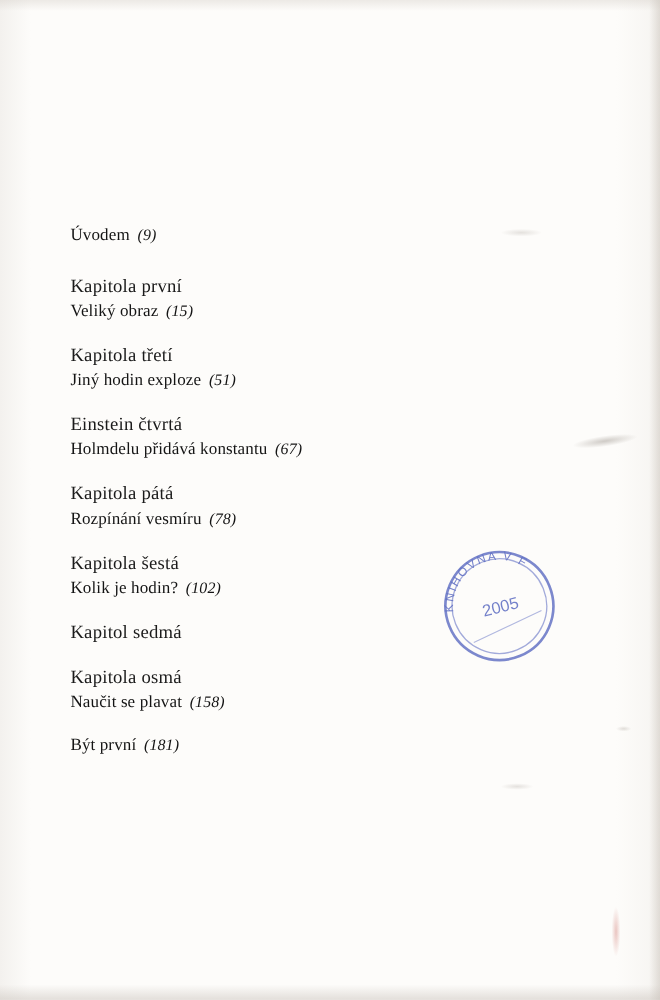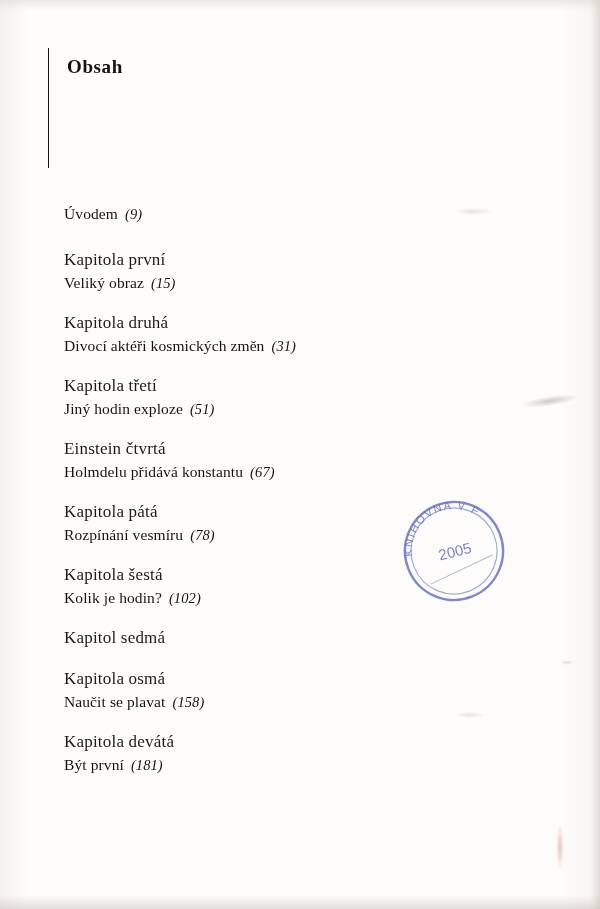--- a/index.html
+++ b/index.html
@@ -169,45 +169,36 @@
 </head>
 <body>
 
 <div class="page"></div>
 <div class="edge-top"></div>
 <div class="edge-right"></div>
 <div class="edge-bottom"></div>
 
 <div class="content">
 
-  <div class="title-block">
-    <div class="title">Obsah</div>
-  </div>
 
   <div class="toc">
 
     <div class="toc-entry intro">
       <div class="entry-line">
         <span class="entry-title">Úvodem</span><span class="entry-page">(9)</span>
       </div>
     </div>
 
     <div class="toc-entry">
       <div class="chapter-label">Kapitola první</div>
       <div class="entry-line">
         <span class="entry-title">Veliký obraz</span><span class="entry-page">(15)</span>
       </div>
     </div>
 
-    <div class="toc-entry">
-      <div class="chapter-label">Kapitola druhá</div>
-      <div class="entry-line">
-        <span class="entry-title">Divocí aktéři kosmických změn</span><span class="entry-page">(31)</span>
-      </div>
-    </div>
 
     <div class="toc-entry">
       <div class="chapter-label">Kapitola třetí</div>
       <div class="entry-line">
         <span class="entry-title">Jiný hodin exploze</span><span class="entry-page">(51)</span>
       </div>
     </div>
 
     <div class="toc-entry">
       <div class="chapter-label">Einstein čtvrtá</div>
@@ -235,21 +226,20 @@
     </div>
 
     <div class="toc-entry">
       <div class="chapter-label">Kapitola osmá</div>
       <div class="entry-line">
         <span class="entry-title">Naučit se plavat</span><span class="entry-page">(158)</span>
       </div>
     </div>
 
     <div class="toc-entry">
-      <div class="chapter-label">Kapitola devátá</div>
       <div class="entry-line">
         <span class="entry-title">Být první</span><span class="entry-page">(181)</span>
       </div>
     </div>
 
   </div>
 
   <div class="stamp">
     <svg width="112" height="112" viewBox="0 0 112 112">
       <defs>

